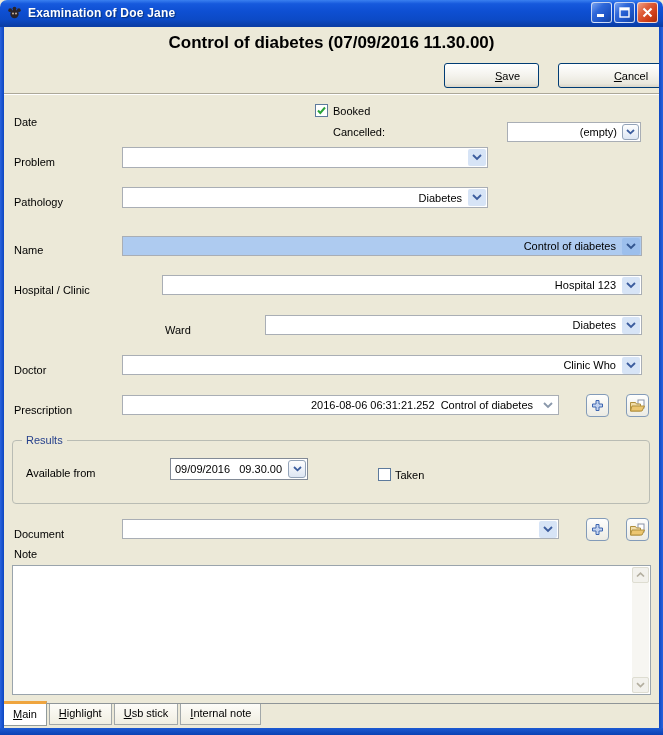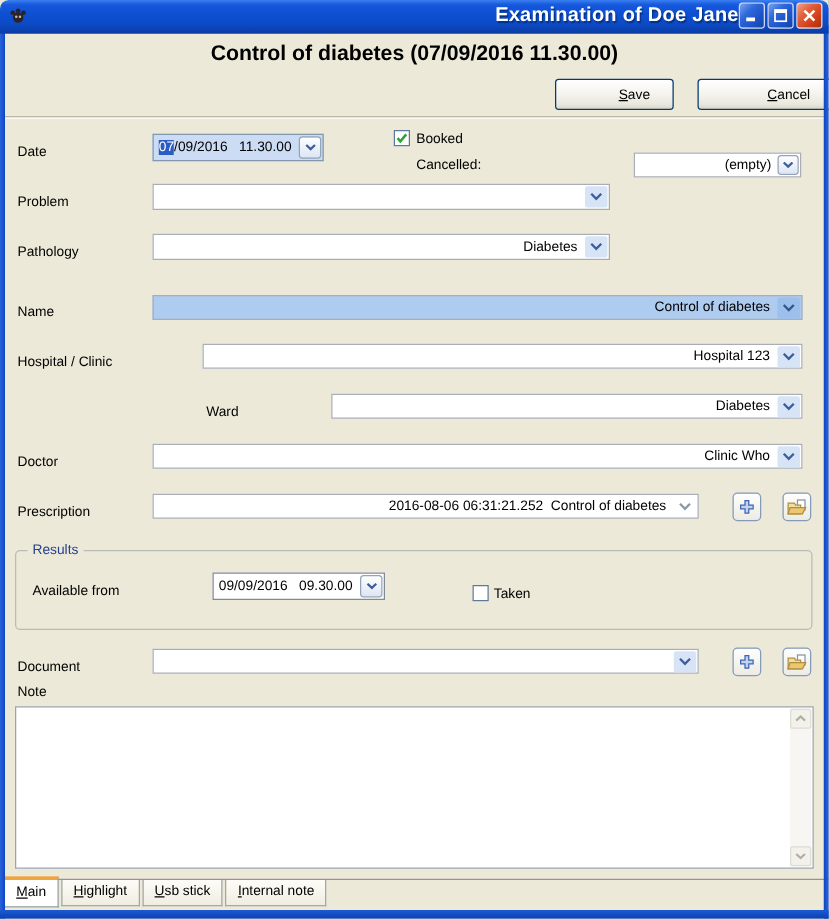--- a/index.html
+++ b/index.html
@@ -12,22 +12,22 @@
              background:linear-gradient(90deg,#2a64dd,#0c46c2); z-index:5; }
   .b-right { position:absolute; right:0; top:20px; bottom:0; width:4px;
              background:linear-gradient(270deg,#2a64dd,#0c46c2); z-index:5; }
   .b-bottom{ position:absolute; left:0; right:0; bottom:0; height:7px;
              background:linear-gradient(180deg,#1c59d2,#0a41b4); z-index:5; }
 
   .titlebar { position:absolute; left:0; top:0; right:0; height:27px;
               border-radius:7px 7px 0 0;
               background:linear-gradient(180deg,#3a80f0 0%,#1659dd 14%,#0e4fd2 42%,#0c4ac6 72%,#0a3da6 96%);
               display:flex; align-items:center; padding:0 5px 2px 7px; z-index:6; }
-  .title-text { color:#fff; font-weight:bold; font-size:16px; margin-left:6px; flex:1;
-                text-shadow:1px 1px 1px #04307e; letter-spacing:.2px;text-align:right; }
+  .title-text { color:#fff; font-weight:bold; font-size:12px; margin-left:6px; flex:1;
+                text-shadow:1px 1px 1px #04307e; letter-spacing:.2px; }
   .win-btns { display:flex; gap:2px; }
   .wb { width:21px; height:21px; border-radius:3px; border:1px solid rgba(255,255,255,.75);
         display:flex; align-items:center; justify-content:center; padding:0; cursor:default; }
   .wb.minmax { background:linear-gradient(135deg,#7ba4ef 0%,#2f68da 35%,#1c53c6 70%,#16449f 100%); }
   .wb.close  { background:linear-gradient(135deg,#f0a086 0%,#e0603c 35%,#cf3d17 70%,#a92f0c 100%); }
 
   .app-icon { width:15px; height:15px; display:inline-block; }
 
   
   .page-title { position:absolute; left:10px; right:10px; top:33px; text-align:center;
@@ -130,28 +130,20 @@
   <div class="b-left"></div>
   <div class="b-right"></div>
   <div class="b-bottom"></div>
 
   <div class="page-title">Control of diabetes (07/09/2016 11.30.00)</div>
   <button class="xp-btn save"><u>S</u>ave</button>
   <button class="xp-btn cancel"><u>C</u>ancel</button>
   <div class="sep"></div>
 
   <span class="lbl" style="left:14px;top:116px">Date</span>
-  <div class="datefield" style="left:122px;top:107px;width:137px">
-    <span class="sel">07</span><span>/09/2016   11.30.00</span>
-    <button class="dd-btn">
-      <svg width="9" height="6" viewBox="0 0 9 6">
-          <path d="M1 1 L4.5 4.3 L8 1" stroke="#3c5d9e" stroke-width="1.8" fill="none"></path>
-        </svg>
-    </button>
-  </div>
   <span class="checkbox on" style="left:315px;top:104px">
     <svg width="11" height="11" viewBox="0 0 11 11">
         <path d="M2 5.5 L4.3 8 L9 2.5" stroke="#2aa339" stroke-width="2" fill="none"></path>
       </svg>
   </span>
   <span class="lbl" style="left:333px;top:105px">Booked</span>
 
   <span class="lbl" style="left:333px;top:126px">Cancelled:</span>
   <div class="combo" style="left:507px;top:122px;width:134px;height:20px">
     <span class="val">(empty)</span>

